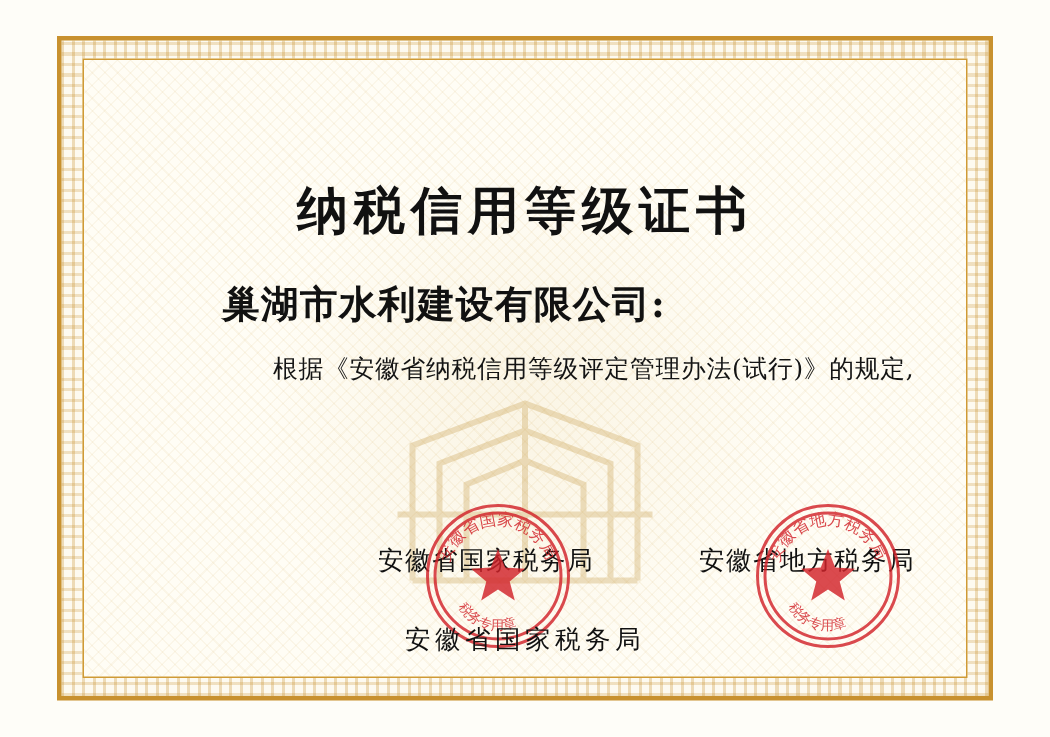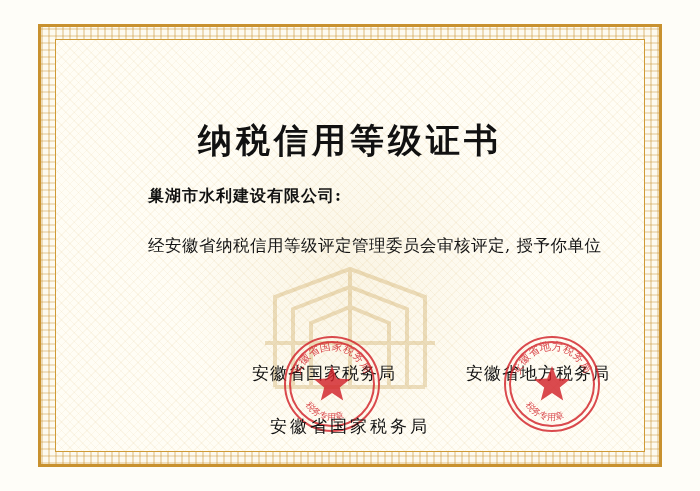--- a/index.html
+++ b/index.html
@@ -104,21 +104,21 @@
     font-weight: bold;
     letter-spacing: 4px;
     color: #111111;
   }
 
   .recipient {
     position: absolute;
     top: 146px;
     left: 92px;
     font-family: "DejaVu Serif", serif;
-    font-size: 16px;
+    font-size: 25px;
     font-weight: bold;
     letter-spacing: 1px;
     color: #111111;
   }
 
   .body-text {
     position: absolute;
     top: 190px;
     left: 92px;
     width: 520px;
@@ -201,21 +201,21 @@
         </svg>
       </div>
 
       <div class="content">
 
         <div class="cert-title">纳税信用等级证书</div>
 
         <div class="recipient">巢湖市水利建设有限公司:</div>
 
         <div class="body-text">
-          <div>经安徽省纳税信用等级评定管理委员会审核评定, 授予你单位</div>
+          <div class="indent">根据《安徽省纳税信用等级评定管理办法(试行)》的规定,</div>
         </div>
 
         <div class="signers">
           <div class="signer signer-left">安徽省国家税务局</div>
           <div class="signer signer-right">安徽省地方税务局</div>
         </div>
 
         <div class="seal seal-left">
           <svg viewBox="0 0 92 92" width="92" height="92" xmlns="http://www.w3.org/2000/svg">
             <circle cx="46" cy="46" r="42" fill="none" stroke="#d2232a" stroke-width="2"></circle>

